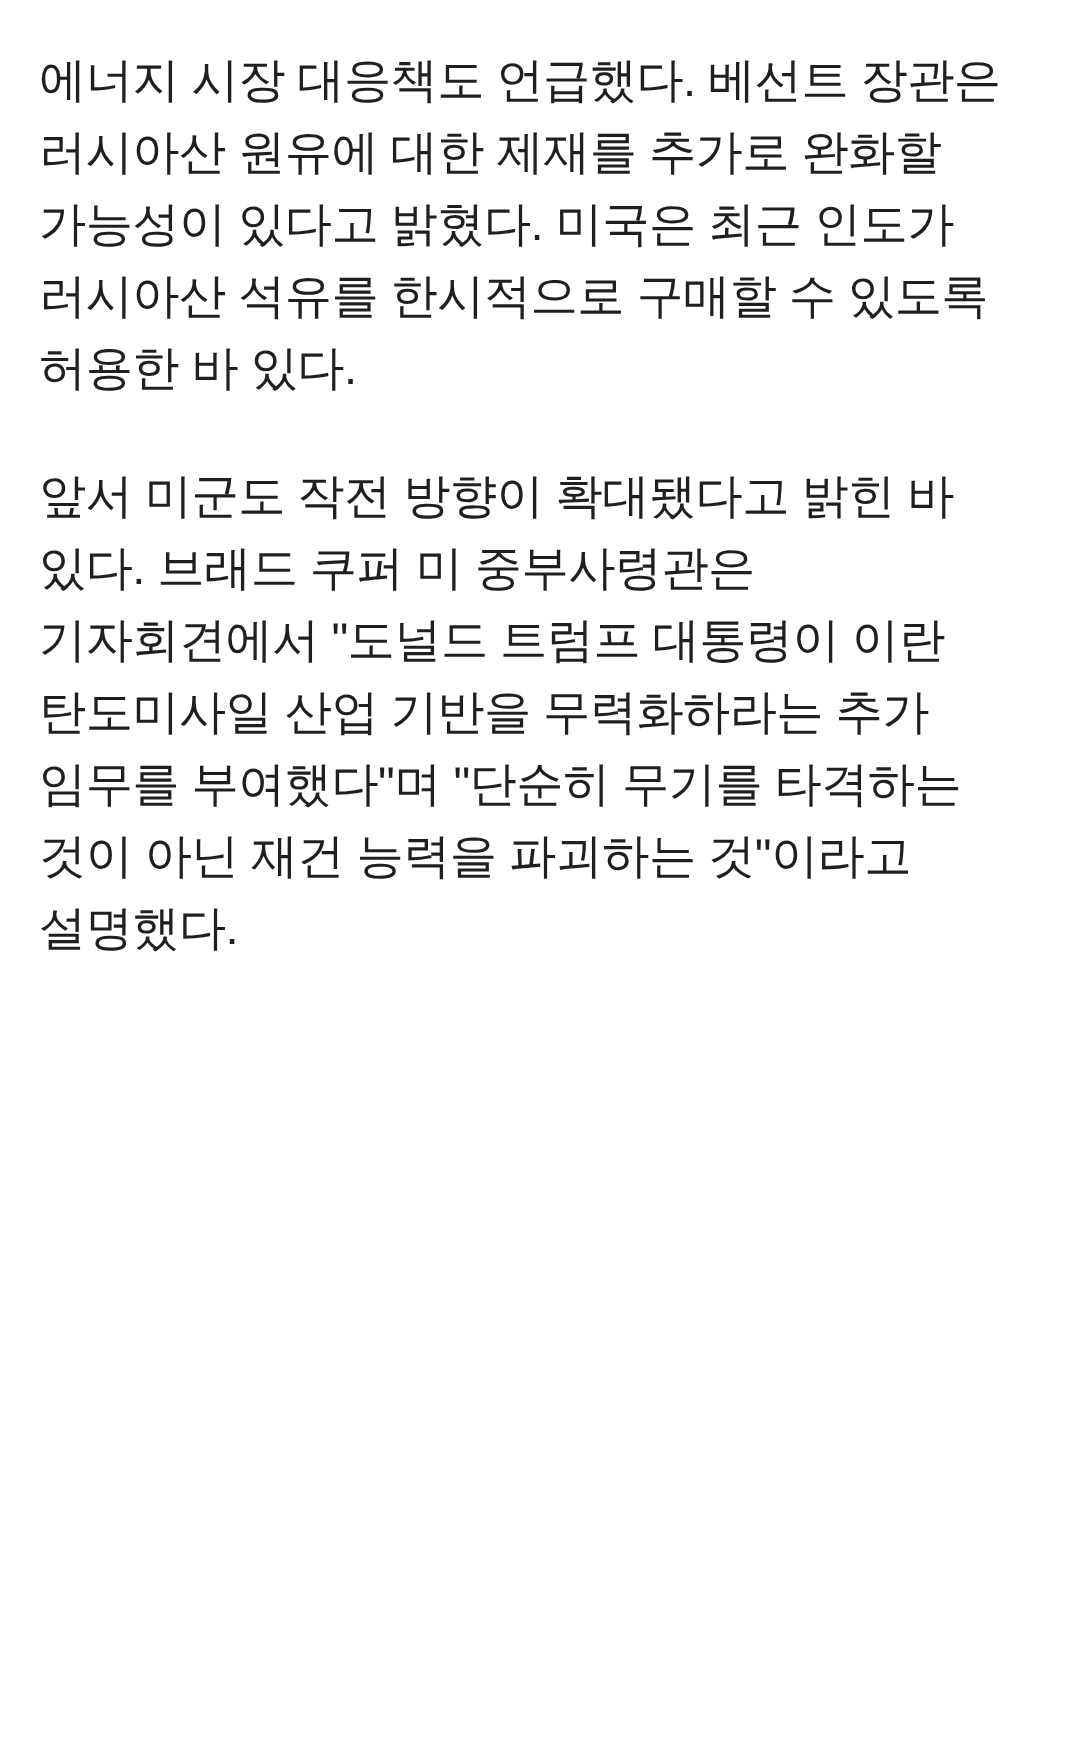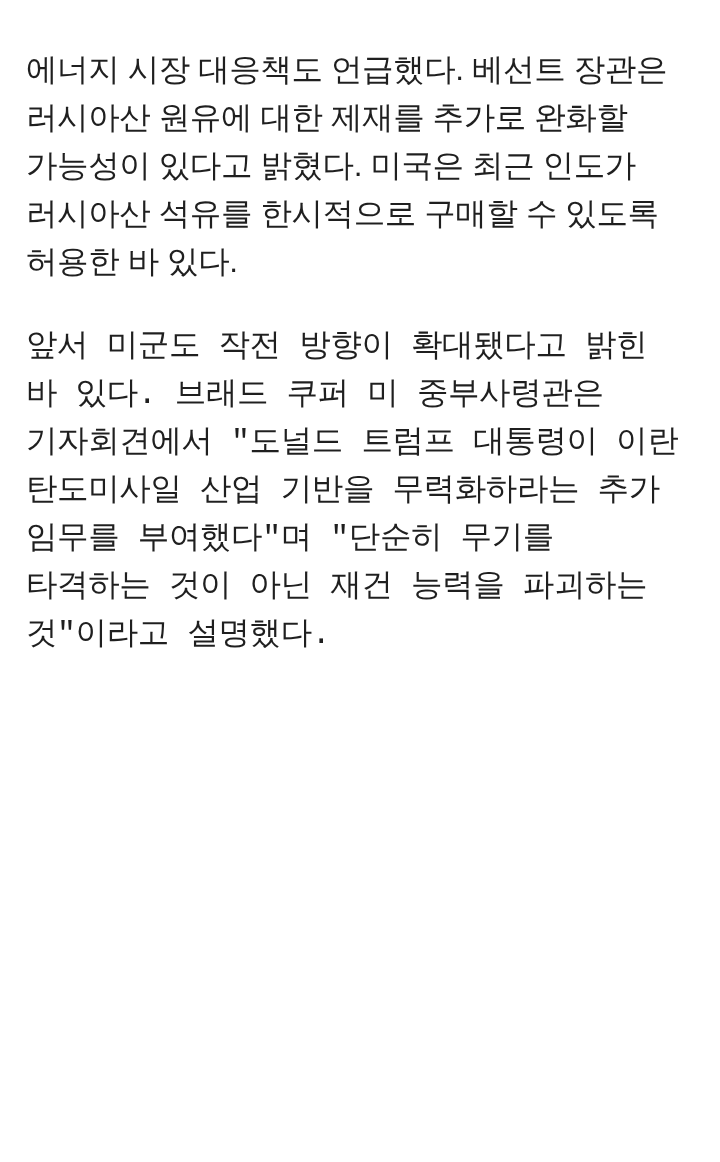--- a/index.html
+++ b/index.html
@@ -11,35 +11,34 @@
   body {
     width: 720px;
     height: 1162px;
     font-family: "Liberation Sans", "DejaVu Sans", sans-serif;
     color: #1c1c1c;
     overflow: hidden;
   }
   .article {
     box-sizing: border-box;
     width: 720px;
-    padding: 46px 26px 0 26px;
+    padding: 30px 26px 0 26px;
   }
   .para {
     margin: 0 0 38px 0;
     font-size: 31.5px;
     line-height: 1.52;
     letter-spacing: -0.4px;
     color: #1f1f1f;
     word-break: keep-all;
     text-align: left;
     white-space: pre-wrap;
   }
   .para:last-child {
     margin-bottom: 0;
-    font-family: Liberation Mono, monospace;
   }
 </style>
 </head>
 <body>
 
 <div class="article">
   <p class="para">에너지 시장 대응책도 언급했다. 베선트 장관은 러시아산 원유에 대한 제재를 추가로 완화할 가능성이 있다고 밝혔다. 미국은 최근 인도가 러시아산 석유를 한시적으로 구매할 수 있도록 허용한 바 있다.</p>
   <p class="para">앞서 미군도 작전 방향이 확대됐다고 밝힌 바 있다. 브래드 쿠퍼 미 중부사령관은 기자회견에서 "도널드 트럼프 대통령이 이란 탄도미사일 산업 기반을 무력화하라는 추가 임무를 부여했다"며 "단순히 무기를 타격하는 것이 아닌 재건 능력을 파괴하는 것"이라고 설명했다.</p>
 </div>
 

